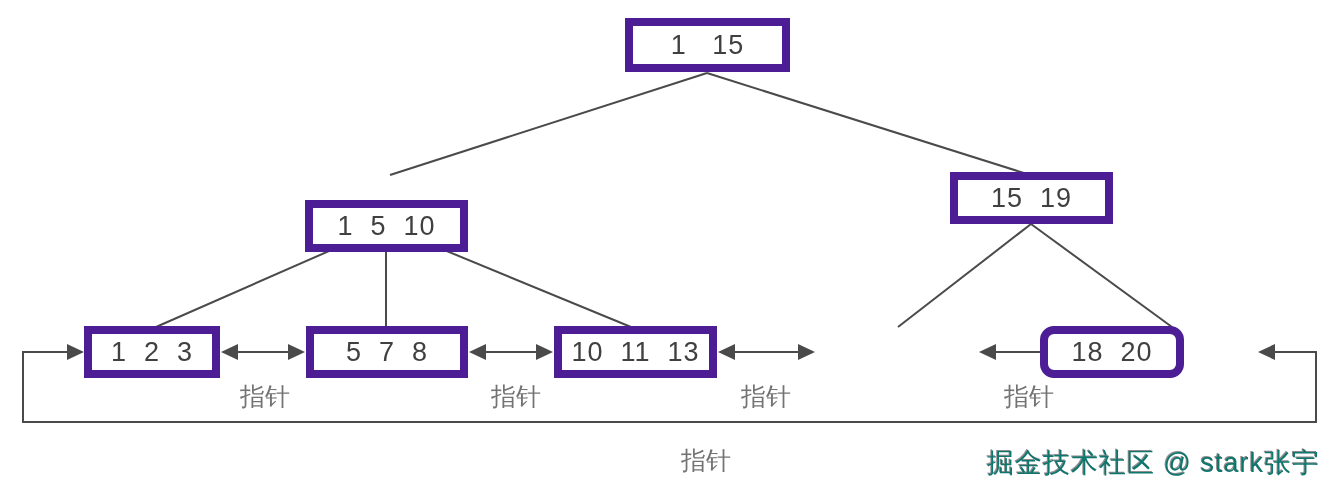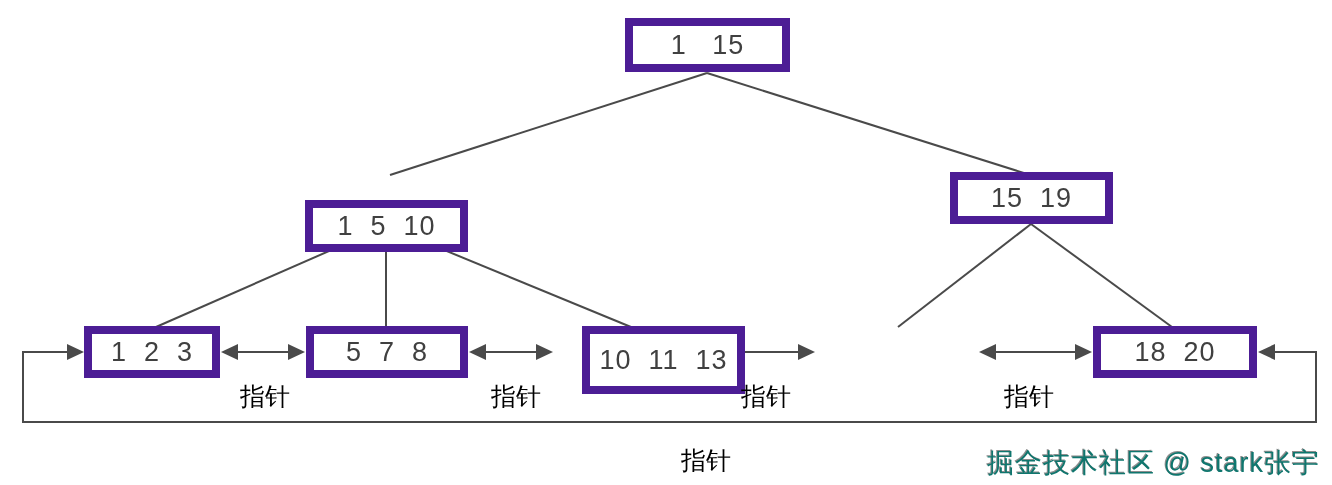--- a/index.html
+++ b/index.html
@@ -35,29 +35,29 @@
     color: #404040;
     white-space: pre;
     z-index: 2;
     letter-spacing: 1px;
   }
   .node-root   { left: 625px;  top: 18px;  width: 165px; height: 54px; }
   .node-int-l  { left: 305px;  top: 173px; width: 163px; height: 52px; margin-top: 27px; }
   .node-int-r  { left: 950px;  top: 172px; width: 163px; height: 52px; }
   .node-leaf-1 { left: 84px;   top: 326px; width: 136px; height: 52px; }
   .node-leaf-2 { left: 306px;  top: 326px; width: 162px; height: 52px; text-align: right; }
-  .node-leaf-3 { left: 554px;  top: 326px; width: 163px; height: 68px; margin-left: 28px; }
+  .node-leaf-3 { left: 554px;  top: 326px; width: 163px; height: 52px; }
   .node-leaf-4 { left: 816px;  top: 326px; width: 162px; height: 52px; }
-  .node-leaf-5 { left: 1093px; top: 326px; width: 164px; height: 52px; }
+  .node-leaf-5 { left: 1040px; top: 326px; width: 144px; height: 52px; border-radius: 14px; }
 
   .ptr-label {
     position: absolute;
     transform: translateX(-50%);
     font-size: 25px;
-    color: #000000;
+    color: #737373;
     z-index: 2;
     white-space: nowrap;
   }
   .ptr-1 { left: 265px;  top: 380px; }
   .ptr-2 { left: 516px;  top: 380px; }
   .ptr-3 { left: 766px;  top: 380px; }
   .ptr-4 { left: 1029px; top: 380px; }
   .ptr-5 { left: 706px;  top: 444px; }
 
   .watermark {

